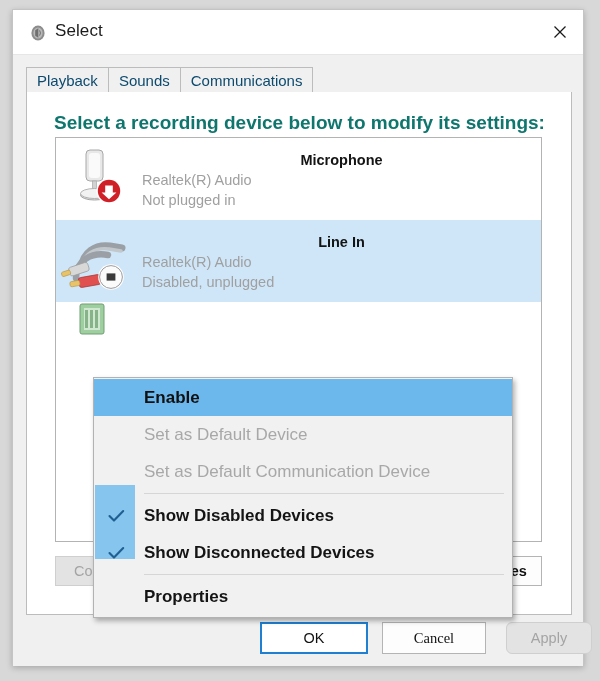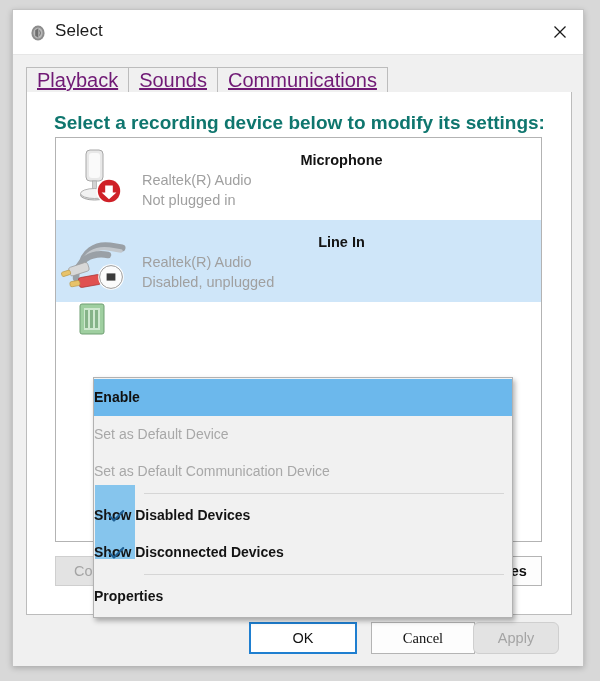--- a/index.html
+++ b/index.html
@@ -85,30 +85,29 @@
     display: flex;
     align-items: flex-end;
     border-bottom: 1px solid #bcbcbc;
     box-sizing: border-box;
   }
   .tab {
     position: relative;
     height: 25px;
     line-height: 25px;
     padding: 0 10px;
-    font-size: 20px;
-    color: #701a75;
+    font-size: 15px;
+    color: #0c4a6e;
     background: #f0f0f0;
     border: 1px solid #bcbcbc;
     border-bottom: none;
     margin-right: -1px;
     box-sizing: border-box;
     cursor: default;
     white-space: nowrap;
-    text-decoration: underline;
   }
   .tab.active {
     background: #ffffff;
     height: 28px;
     line-height: 27px;
     margin-bottom: -1px;
     z-index: 3;
     padding: 0 11px;
   }
 
@@ -199,21 +198,22 @@
     top: 107px;
     width: 40px;
     height: 74px;
     background: #86c5ed;
     z-index: 1;
   }
   .ctx-item {
     position: relative;
     height: 37px;
     line-height: 37px;
-    font-size: 14px;
+    padding-left: 50px;
+    font-size: 17px;
     color: #141414;
     font-weight: bold;
     cursor: default;
     z-index: 2;
     white-space: nowrap;
   }
   .ctx-item.highlight {
     background: #6cb8ec;
     color: #101010;
   }
@@ -303,38 +303,39 @@
     height: 30px;
   }
 
   
   .footer {
     position: absolute;
     left: 0;
     top: 567px;
     width: 572px;
     height: 44px;
+    padding-left: 11px;
   }
   .footer .btn { position: absolute; top: 0; height: 32px; }
   #ok-button {
     right: 228px;
     width: 108px;
     background: #ffffff;
     border: 2px solid #1f7fd0;
     font-weight: normal;
   }
   #cancel-button {
     right: 110px;
     width: 104px;
     background: #fdfdfd;
     border: 1px solid #b4b4b4;
     font-family: Liberation Serif, serif;
   }
   #apply-button {
-    right: 26px;
+    right: 4px;
     width: 86px;
     border-radius: 6px;
   }
 
   .chk svg { display: block; }
 </style>
 </head>
 <body>
 
 <div id="root">

